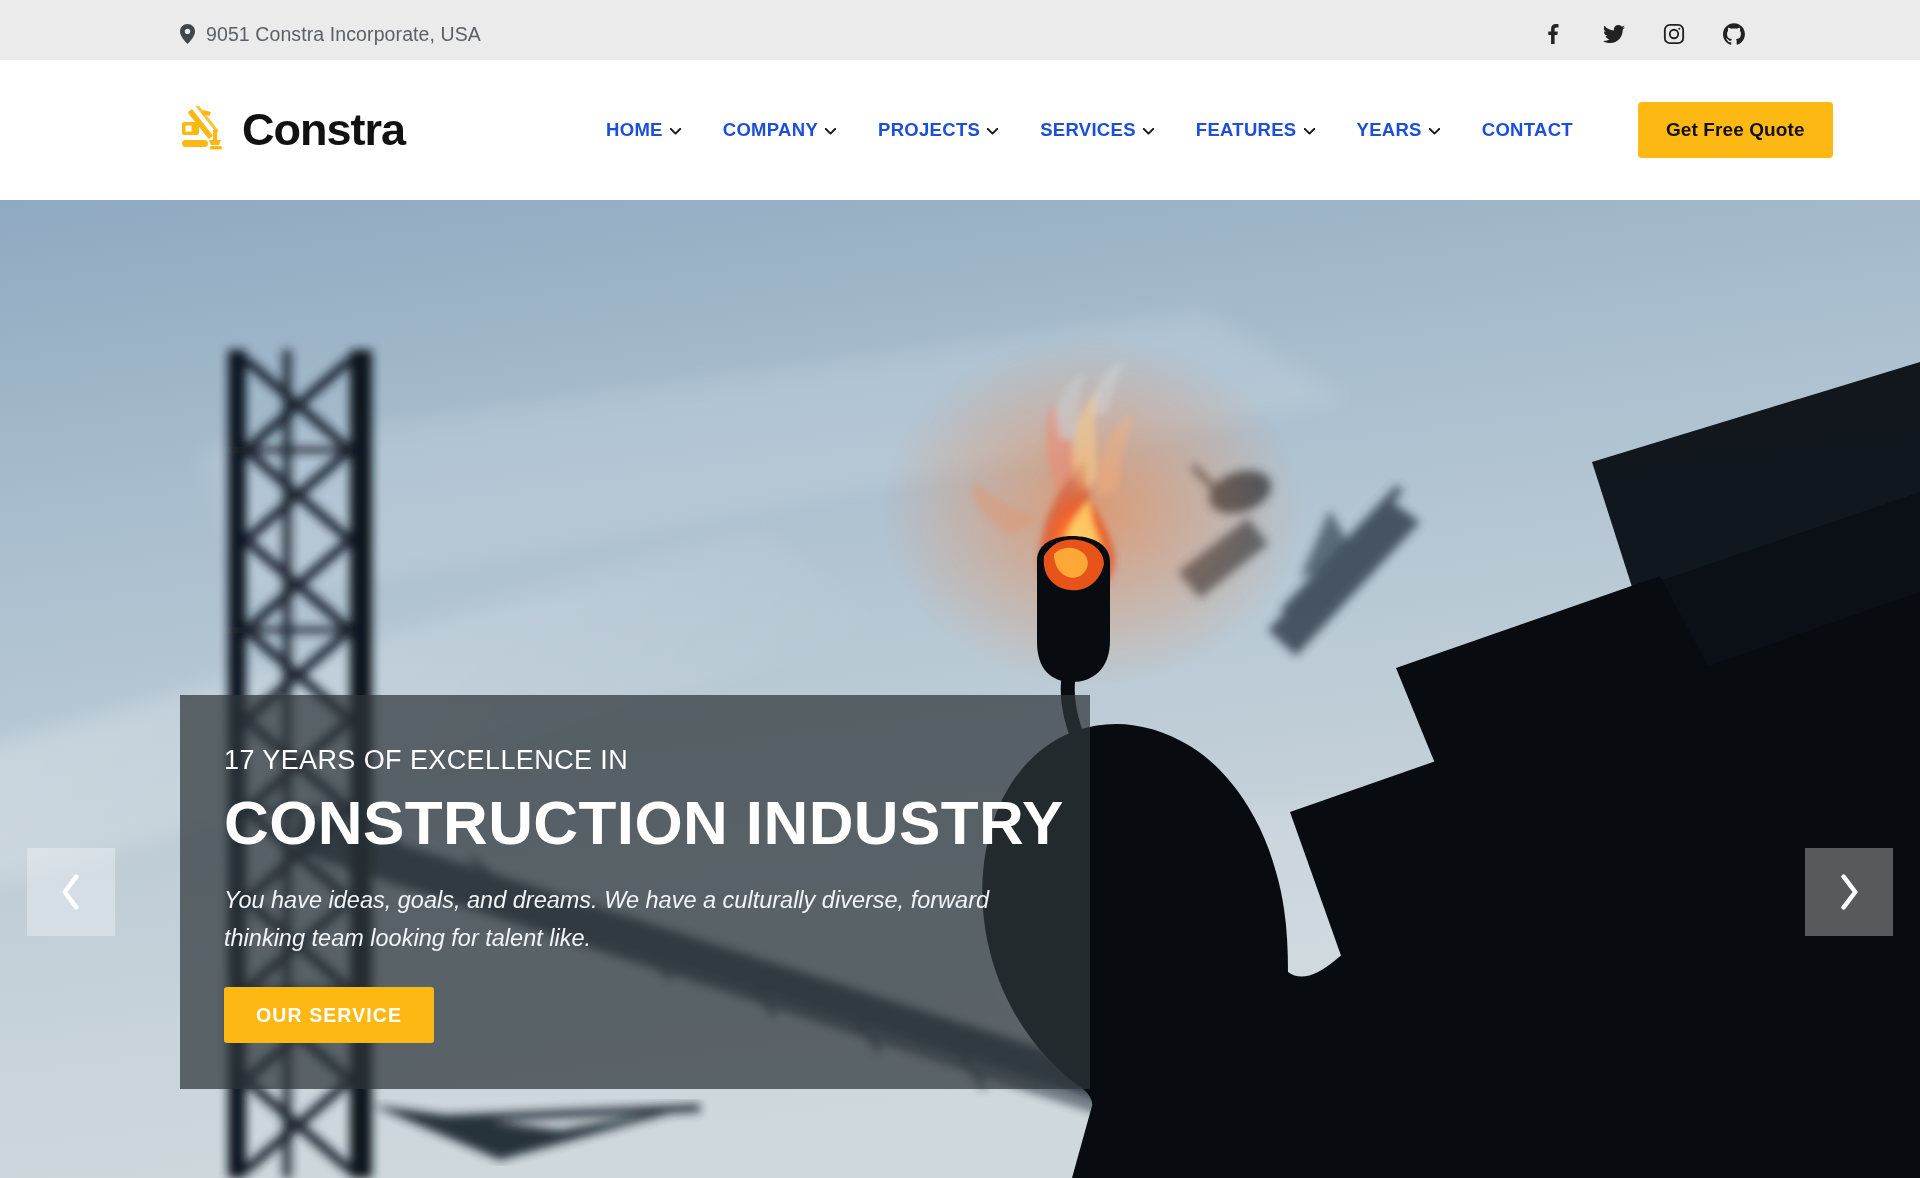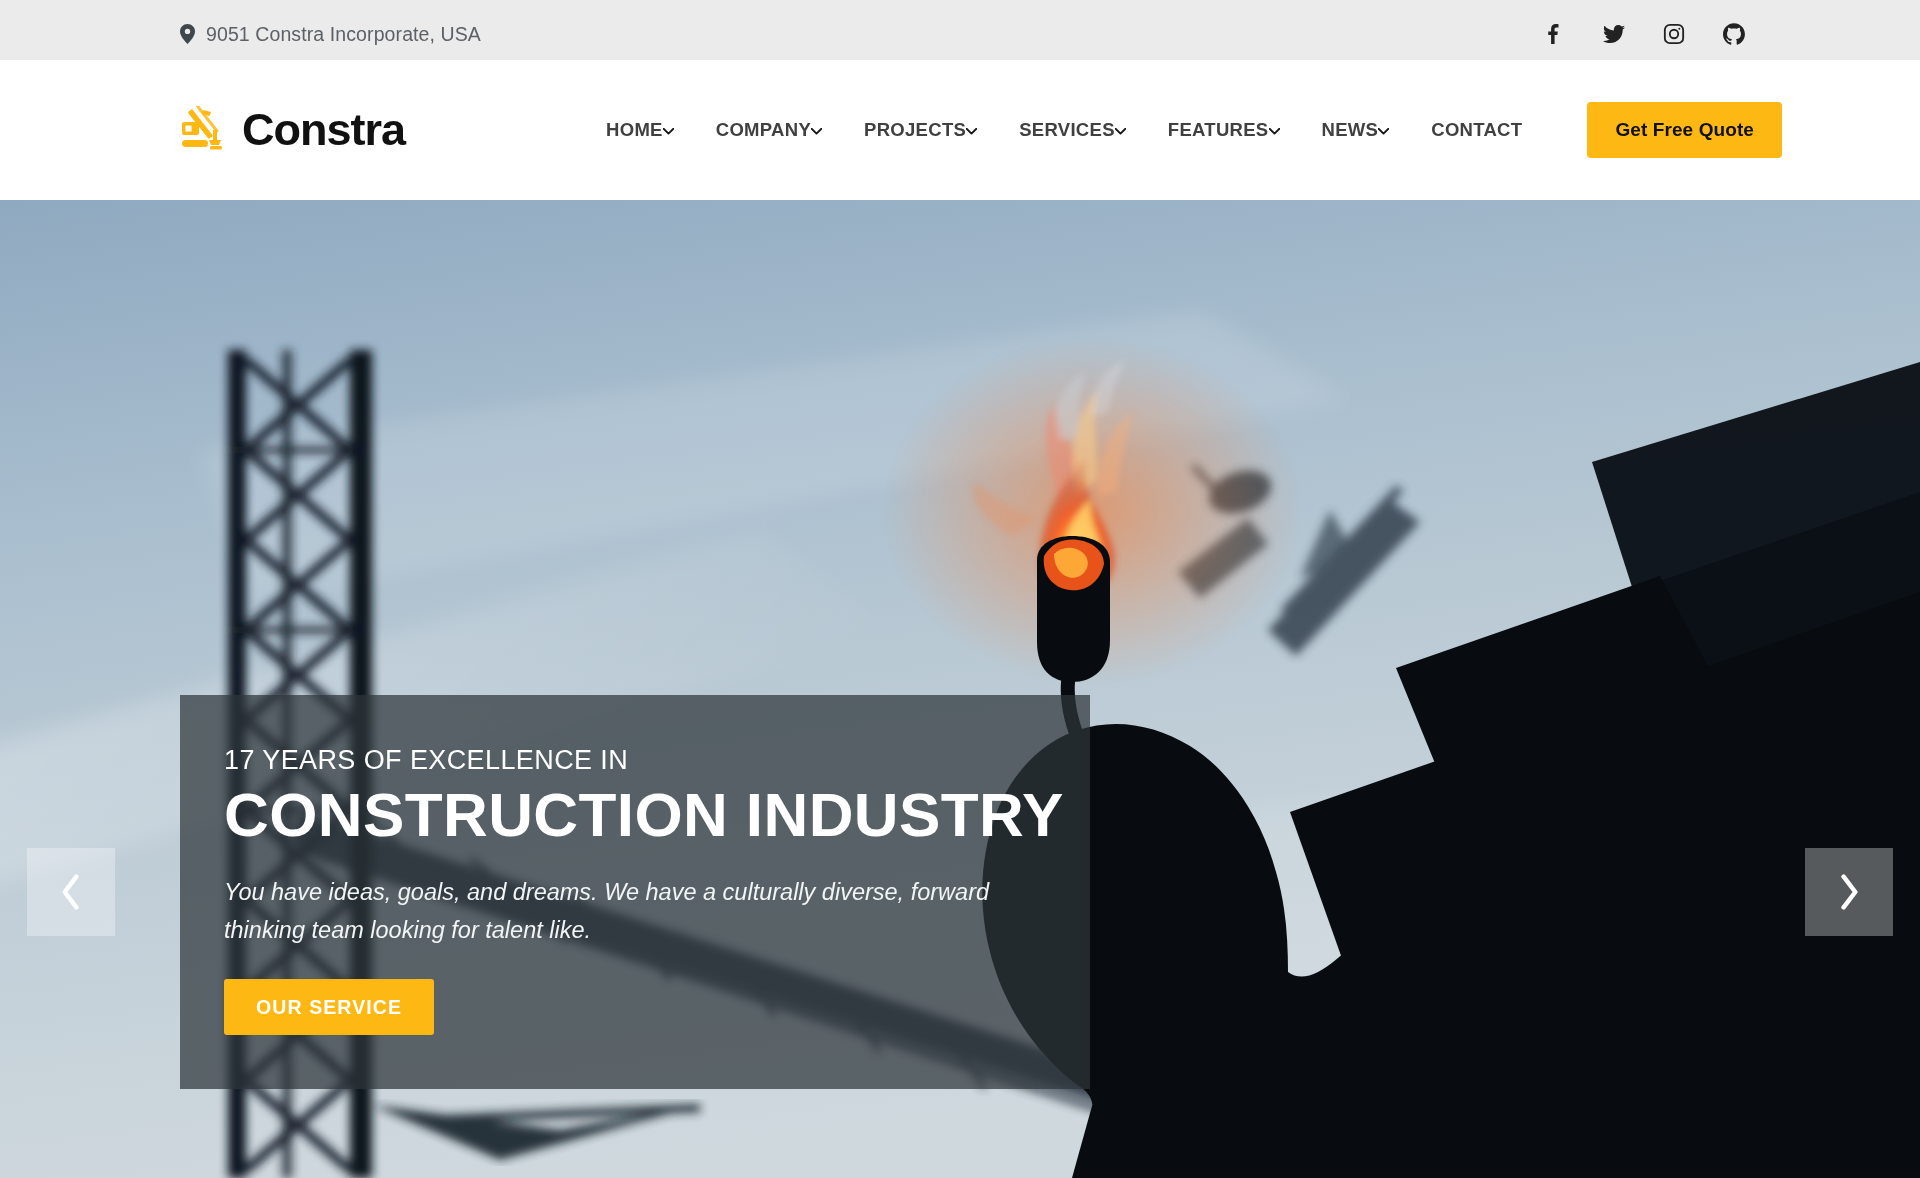--- a/index.html
+++ b/index.html
@@ -70,24 +70,25 @@
   }
   .nav-menu {
     display: flex;
     align-items: center;
     gap: 0px;
     margin-left: 180px;
   }
   .nav-item {
     display: flex;
     align-items: center;
+    gap: 7px;
     padding: 0 21px;
     font-size: 18.5px;
     font-weight: bold;
-    color: #404040;
+    color: #1d4ed8;
     letter-spacing: 0.3px;
     cursor: pointer;
     white-space: nowrap;
   }
   .chev {
     width: 11px; height: 7px;
     display: inline-block;
     position: relative;
     top: 1px;
   }
@@ -130,21 +131,21 @@
   }
   .hero-sub {
     font-size: 27px;
     color: #ffffff;
     letter-spacing: 0.4px;
     font-family: "Liberation Sans", sans-serif;
     font-weight: 400;
     white-space: nowrap;
   }
   .hero-title {
-    margin-top: 6px;
+    margin-top: 14px;
     font-size: 62px;
     font-weight: bold;
     color: #ffffff;
     letter-spacing: 0.4px;
     line-height: 1.05;
     white-space: nowrap;
     font-family: "Liberation Sans", sans-serif;
   }
   .hero-desc {
     margin-top: 26px;
@@ -283,21 +284,21 @@
     </div>
     <div class="nav-item">
       <span>FEATURES</span>
       <span class="chev">
         <svg viewBox="0 0 11 7" width="11" height="7">
             <path d="M0.6 0.8 L5.5 5.6 L10.4 0.8" stroke="#16181a" stroke-width="1.9" fill="none" stroke-linecap="round" stroke-linejoin="round"></path>
           </svg>
       </span>
     </div>
     <div class="nav-item">
-      <span>NEWS</span>
+      <span>YEARS</span>
       <span class="chev">
         <svg viewBox="0 0 11 7" width="11" height="7">
             <path d="M0.6 0.8 L5.5 5.6 L10.4 0.8" stroke="#16181a" stroke-width="1.9" fill="none" stroke-linecap="round" stroke-linejoin="round"></path>
           </svg>
       </span>
     </div>
     <div class="nav-item">
       <span>CONTACT</span>
     </div>
   </nav>

